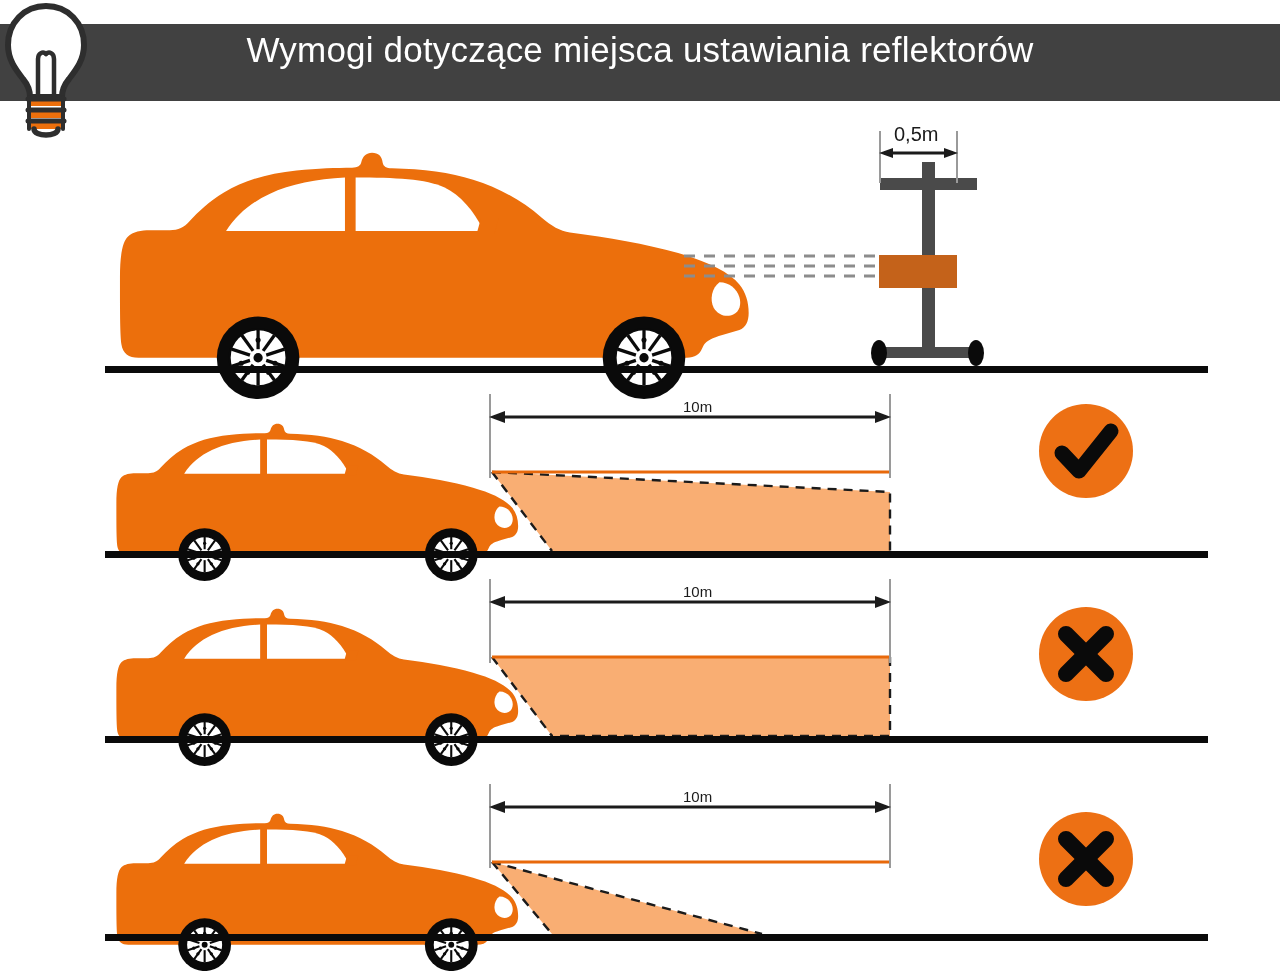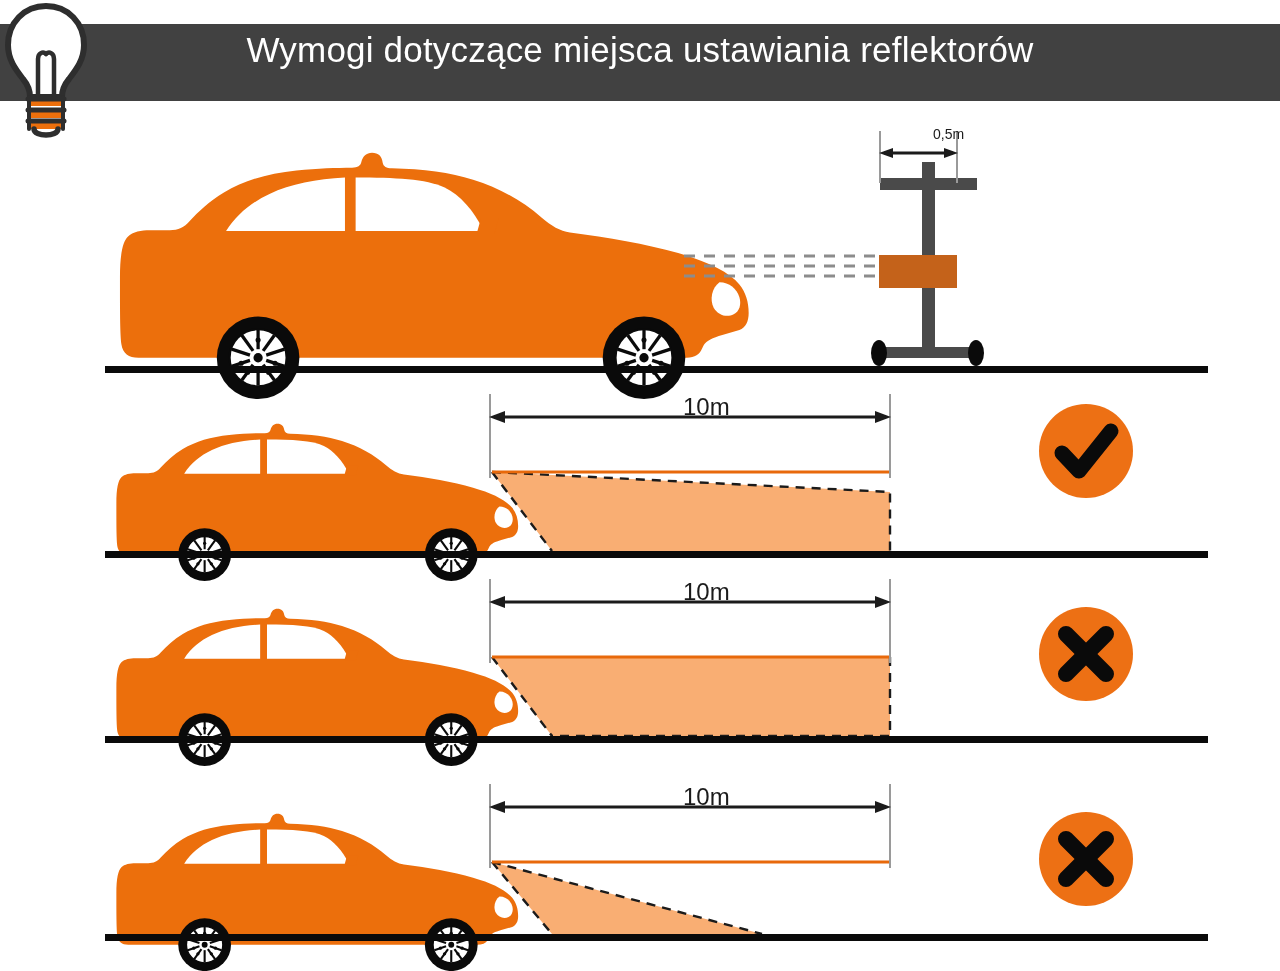--- a/index.html
+++ b/index.html
@@ -18,24 +18,24 @@
   .hdr-title{
     position:absolute;left:0;top:11px;width:1280px;height:77px;
     display:flex;align-items:center;justify-content:center;
     color:#ffffff;font-size:35px;font-weight:400;letter-spacing:.2px;
     white-space:nowrap;
   }
   .bulb{position:absolute;left:14px;top:4px;width:92px;height:140px;}
 
   
   .dimlbl{
-    position:absolute;color:#1b1b1b;font-size:24px;line-height:21px;
+    position:absolute;color:#1b1b1b;font-size:15px;line-height:21px;
     white-space:nowrap;
   }
-  .dim05{font-size:14px;margin-left:39px;}
+  .dim05{font-size:20px;}
 
   .badge-wrap{position:absolute;width:96px;height:96px;}
 </style>
 </head>
 <body>
 
 <div id="stage">
 
   <svg width="1280" height="971" viewBox="0 0 1280 971">
     <defs>

